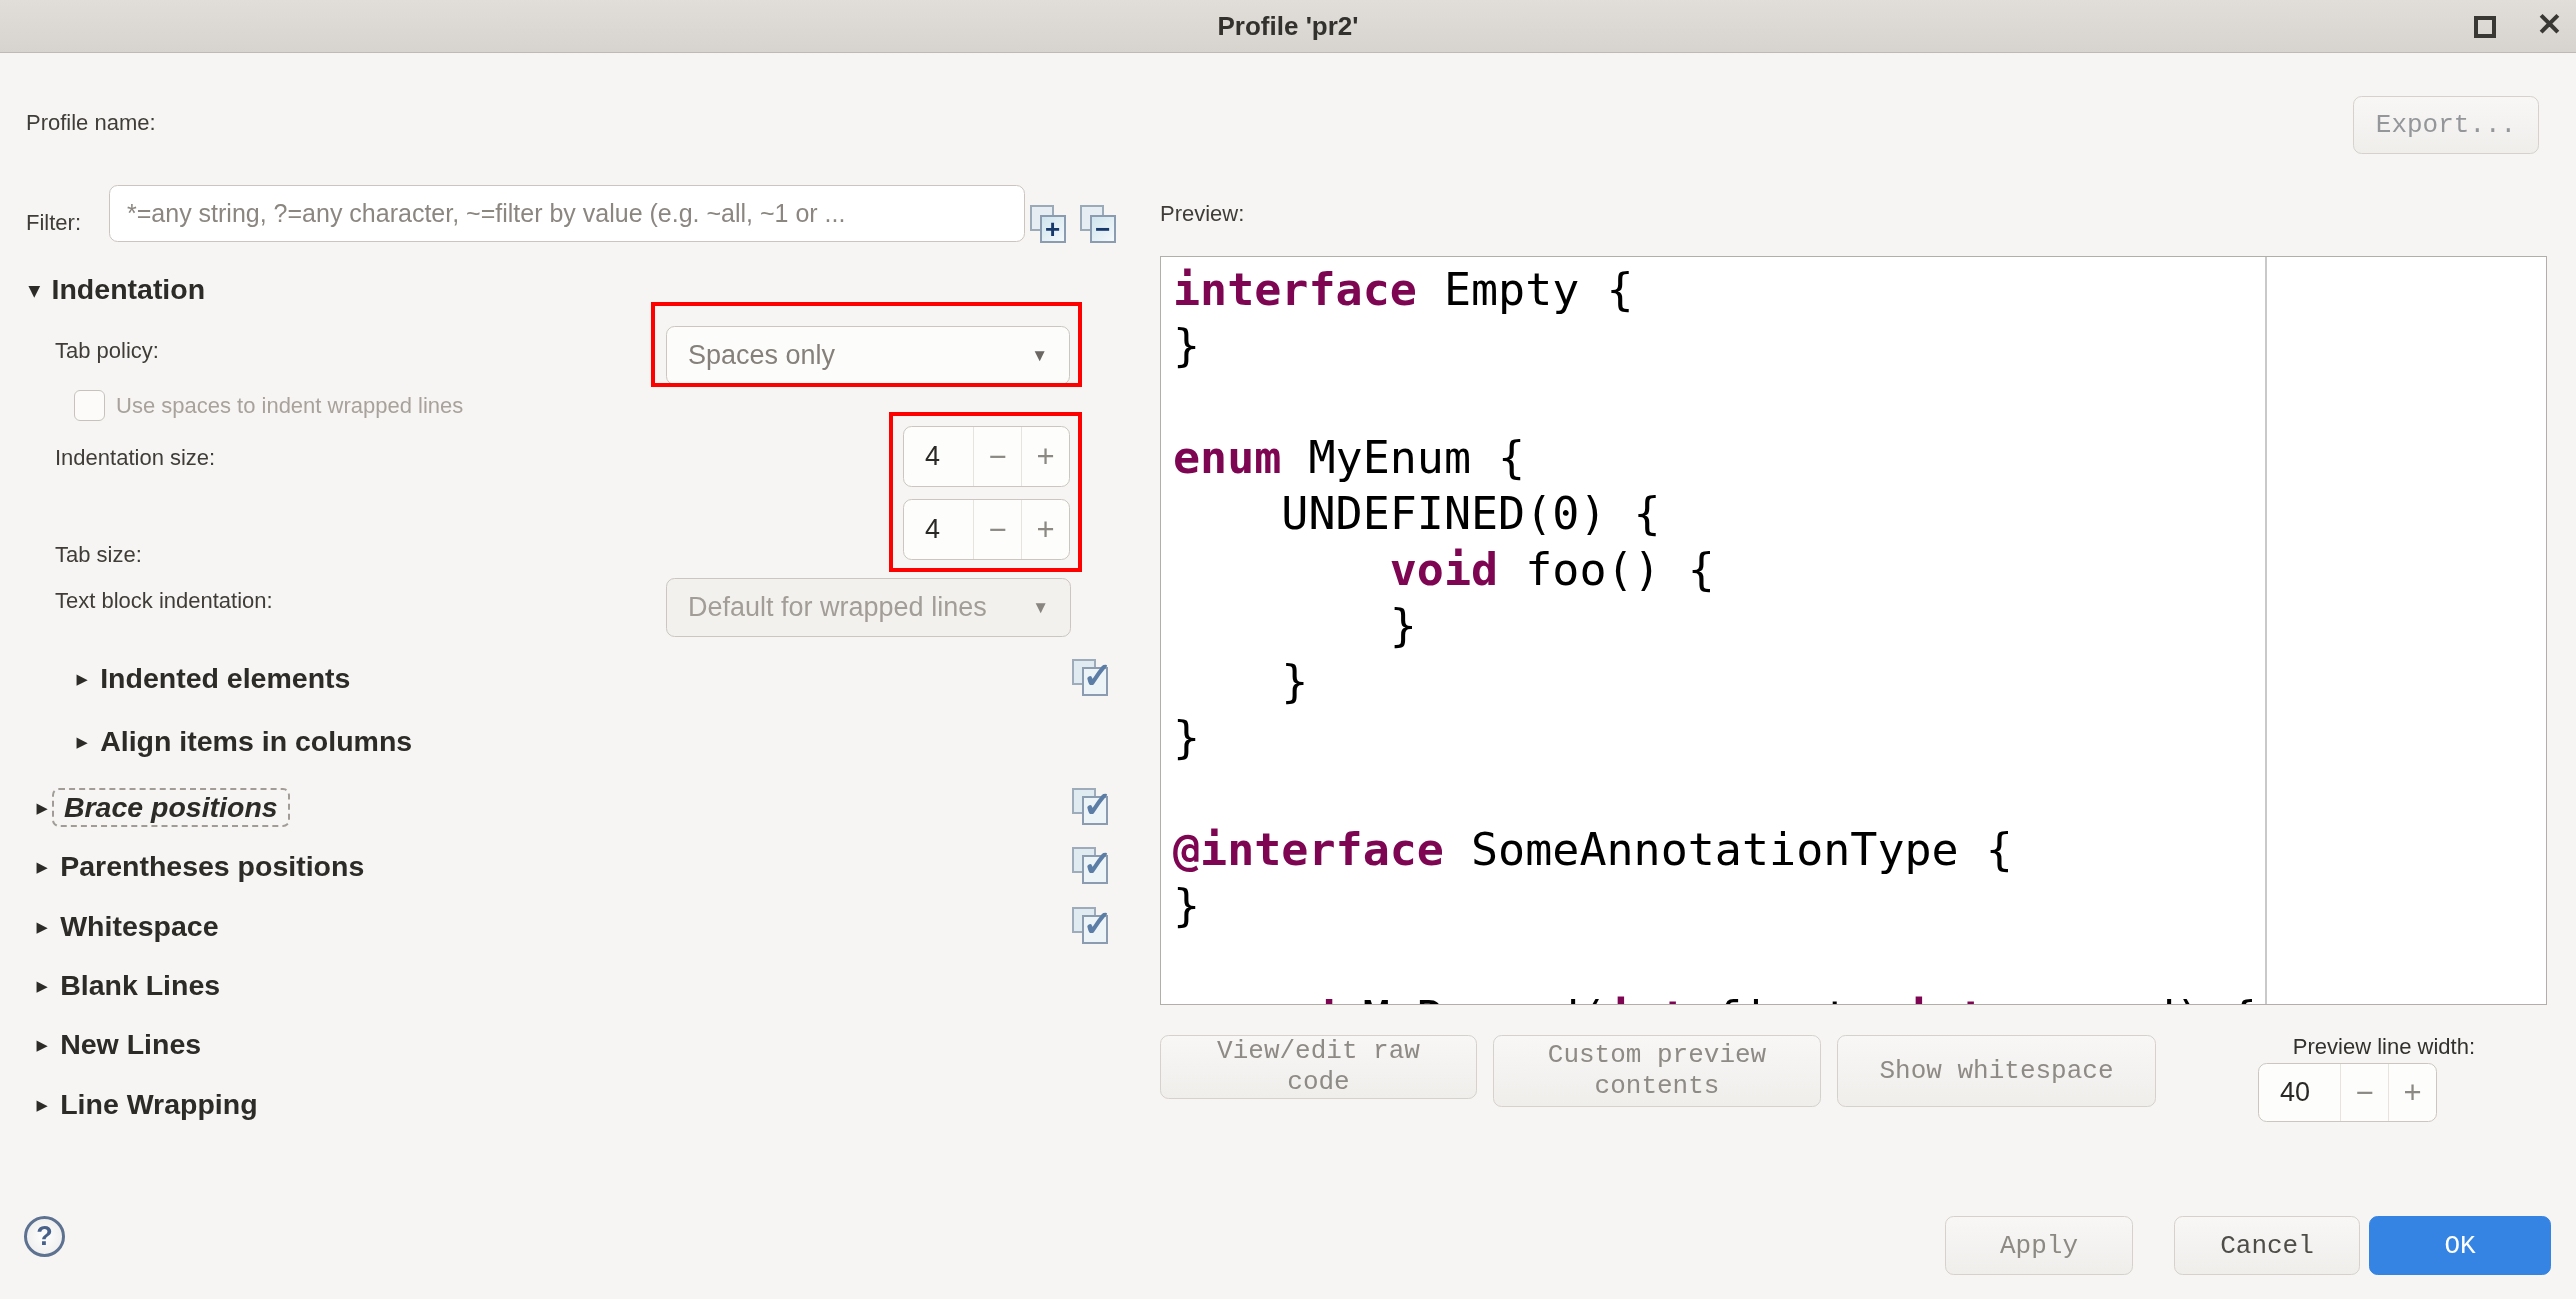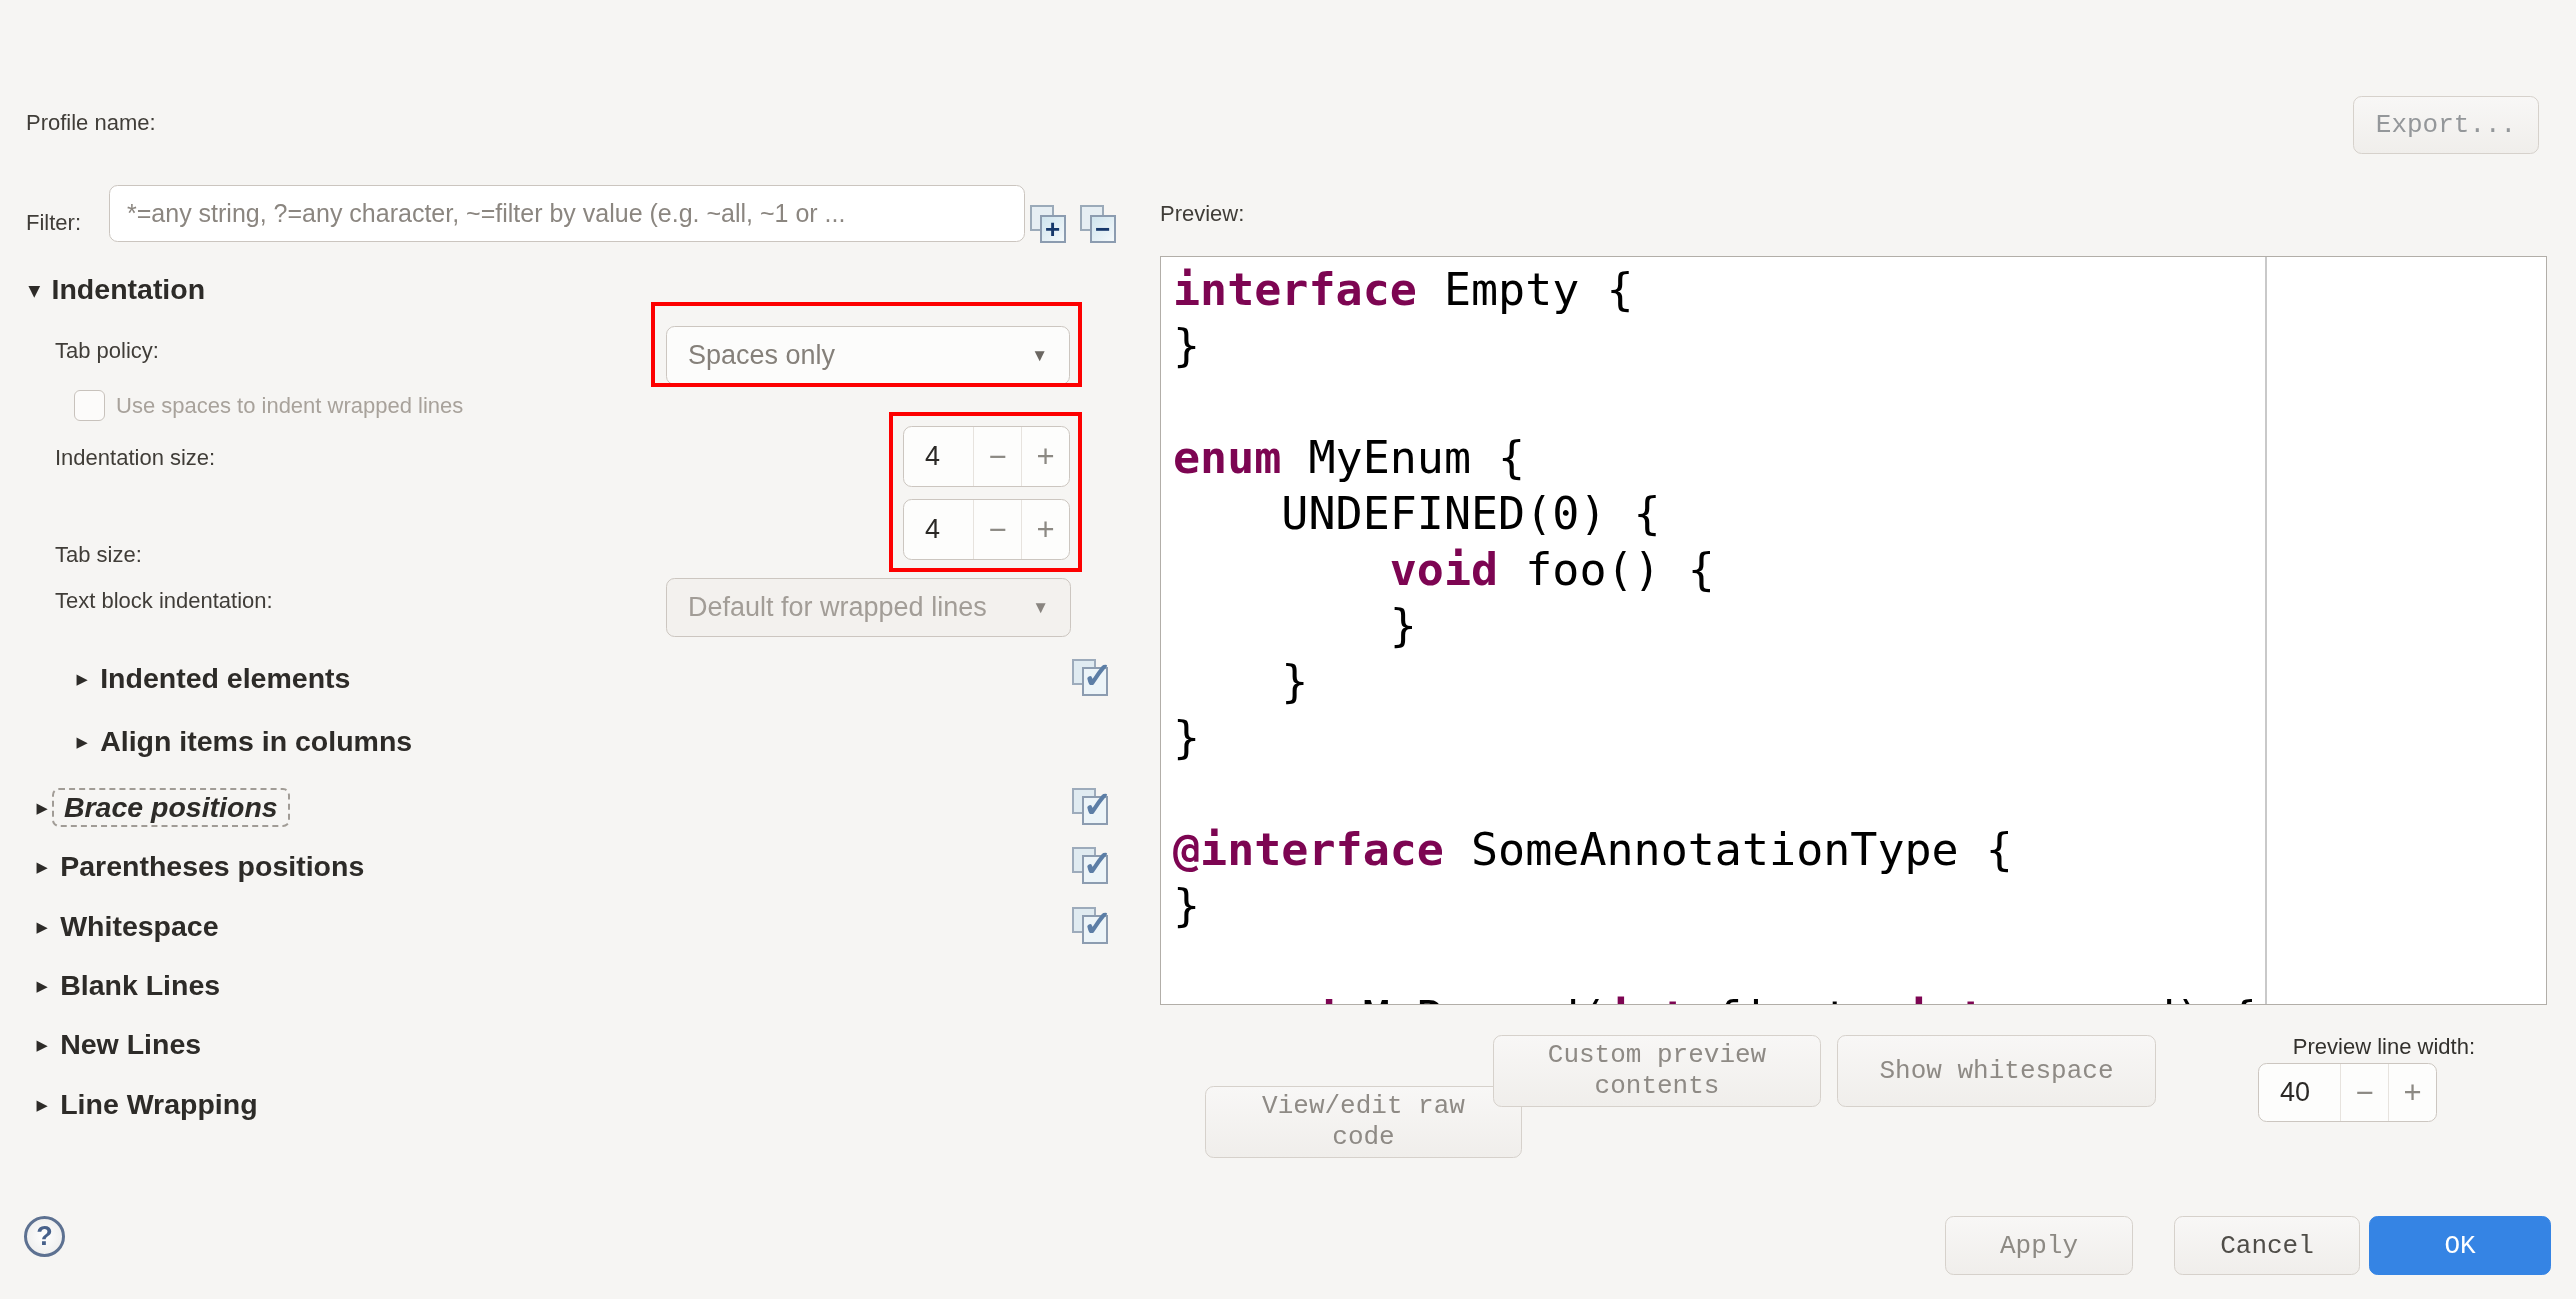--- a/index.html
+++ b/index.html
@@ -78,20 +78,25 @@
     border-radius:50%; border:3.5px solid #5d7191; background:radial-gradient(#ffffff,#e9e9e9);
     display:flex; align-items:center; justify-content:center;
     font-size:27px; font-weight:bold; color:#47618b; }
   .ok-btn { background:#3584e4 !important; border:1.7px solid #3584e4 !important; color:#fff !important; }
 </style>
 </head>
 <body>
 
 <div class="app">
 
+  <div class="titlebar">
+    <div class="title">Profile 'pr2'</div>
+    <div class="win-max"></div>
+    <div class="win-close">✕</div>
+  </div>
 
   <div class="lbl" style="left:26px; top:110px;">Profile name:</div>
   <div class="btn" style="left:2353px; top:96px; width:186px; height:58px; color:#94979a;">Export...</div>
 
   <div class="lbl" style="left:26px; top:210px;">Filter:</div>
   <input class="text-input" style="left: 109px; top: 185px; width: 916px; height: 57px;" placeholder="*=any string, ?=any character, ~=filter by value (e.g. ~all, ~1 or ...">
   <div class="filter-icon" style="left:1030px; top:205px;">
     <span class="fi-back"></span>
     <span class="fi-front">+</span>
   </div>
@@ -188,21 +193,21 @@
     <span class="tree-arrow">▸</span>
     <span class="tree-label">Line Wrapping</span>
   </div>
 
   <div class="lbl" style="left:1160px; top:201px;">Preview:</div>
   <div class="preview-box">
     <div class="margin-line"></div>
     <div class="code"><div class="code-line"><span class="kw">interface</span><span class="pl"> Empty {</span></div><div class="code-line"><span class="pl">}</span></div><div class="code-line">&nbsp;</div><div class="code-line"><span class="kw">enum</span><span class="pl"> MyEnum {</span></div><div class="code-line"><span class="pl">    UNDEFINED(0) {</span></div><div class="code-line"><span class="pl">        </span><span class="kw">void</span><span class="pl"> foo() {</span></div><div class="code-line"><span class="pl">        }</span></div><div class="code-line"><span class="pl">    }</span></div><div class="code-line"><span class="pl">}</span></div><div class="code-line">&nbsp;</div><div class="code-line"><span class="kw">@interface</span><span class="pl"> SomeAnnotationType {</span></div><div class="code-line"><span class="pl">}</span></div><div class="code-line">&nbsp;</div><div class="code-line"><span class="kw">record</span><span class="pl"> MyRecord(</span><span class="kw">int</span><span class="pl"> first, </span><span class="kw">int</span><span class="pl"> second) {</span></div></div>
   </div>
 
-  <div class="btn pbtn" style="left:1160px; top:1086px; width:317px; height:72px;margin-left:45px;">View/edit raw code</div>
+  <div class="btn pbtn" style="left:1160px; top:1035px; width:317px; height:64px;">View/edit raw code</div>
   <div class="btn pbtn" style="left:1493px; top:1035px; width:328px; height:72px; padding:0 52px;">Custom preview contents</div>
   <div class="btn pbtn" style="left:1837px; top:1035px; width:319px; height:72px;">Show whitespace</div>
 
   <div class="lbl" style="left:2208px; top:1034px; width:267px; text-align:right; color:#33312d;">Preview line width:</div>
   <div class="spinner" style="left:2258px; top:1063px; width:179px; height:59px;">
     <div class="spin-value">40</div>
     <div class="spin-btn">−</div>
     <div class="spin-btn">+</div>
   </div>
 

